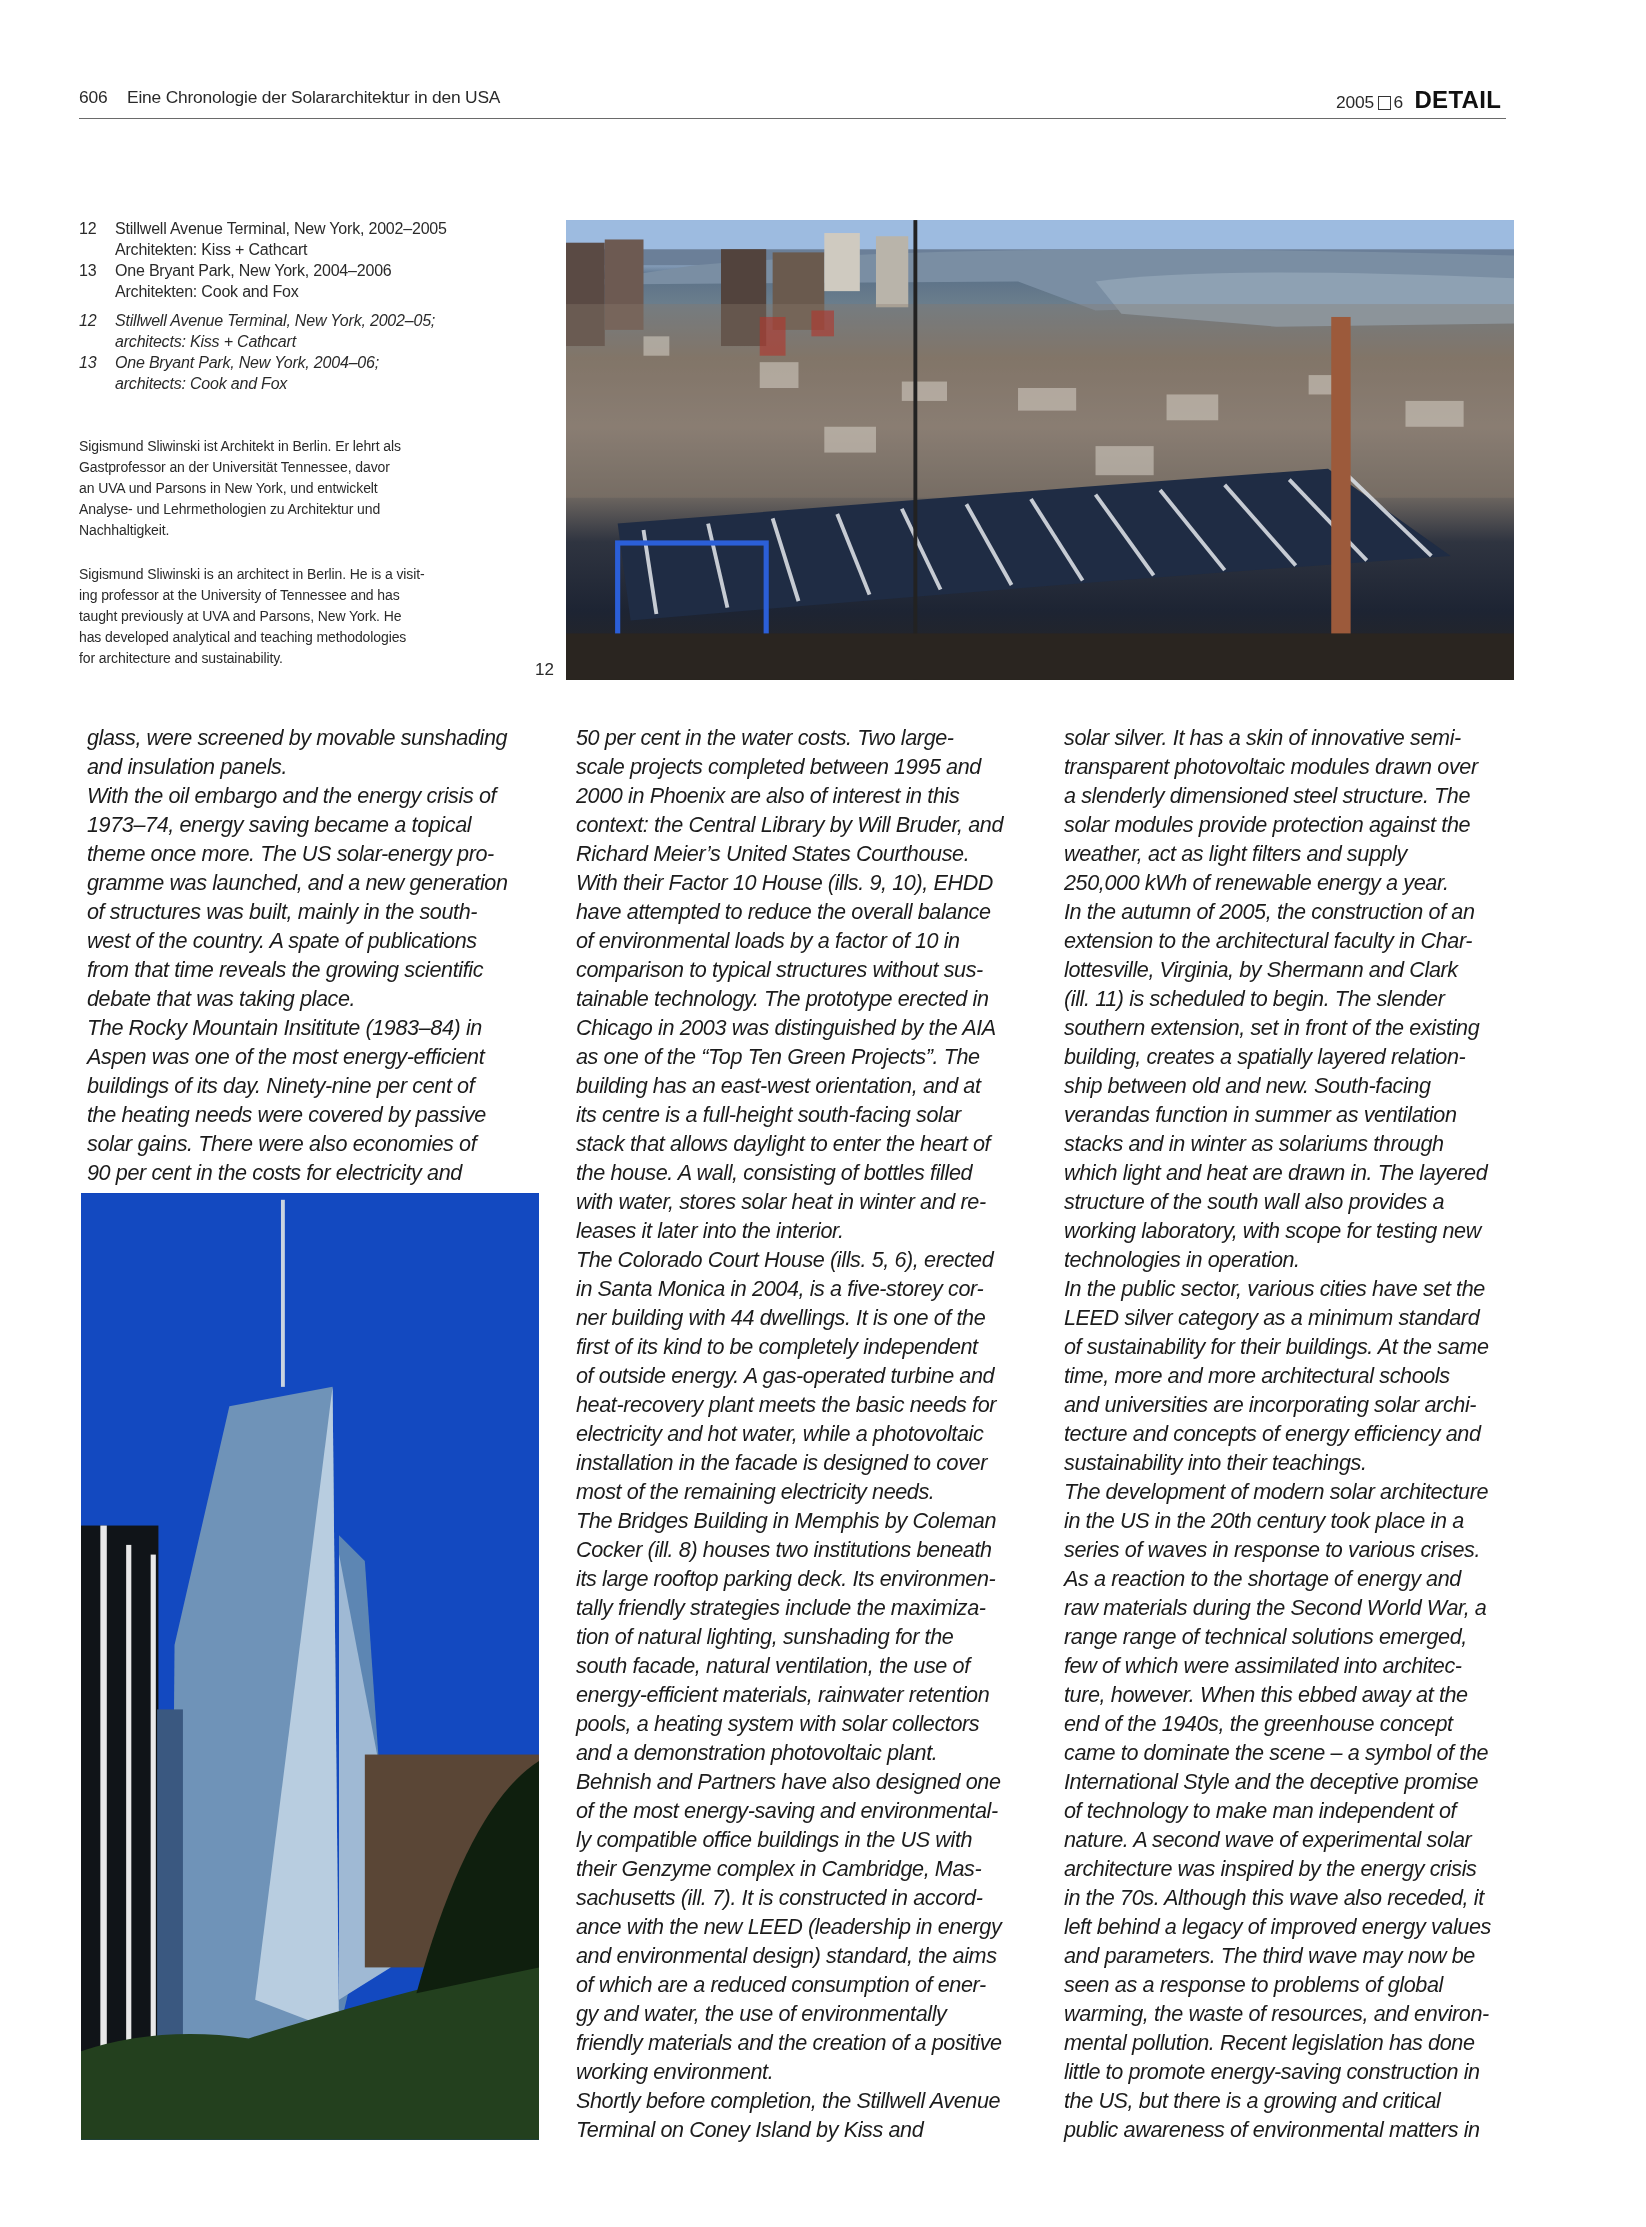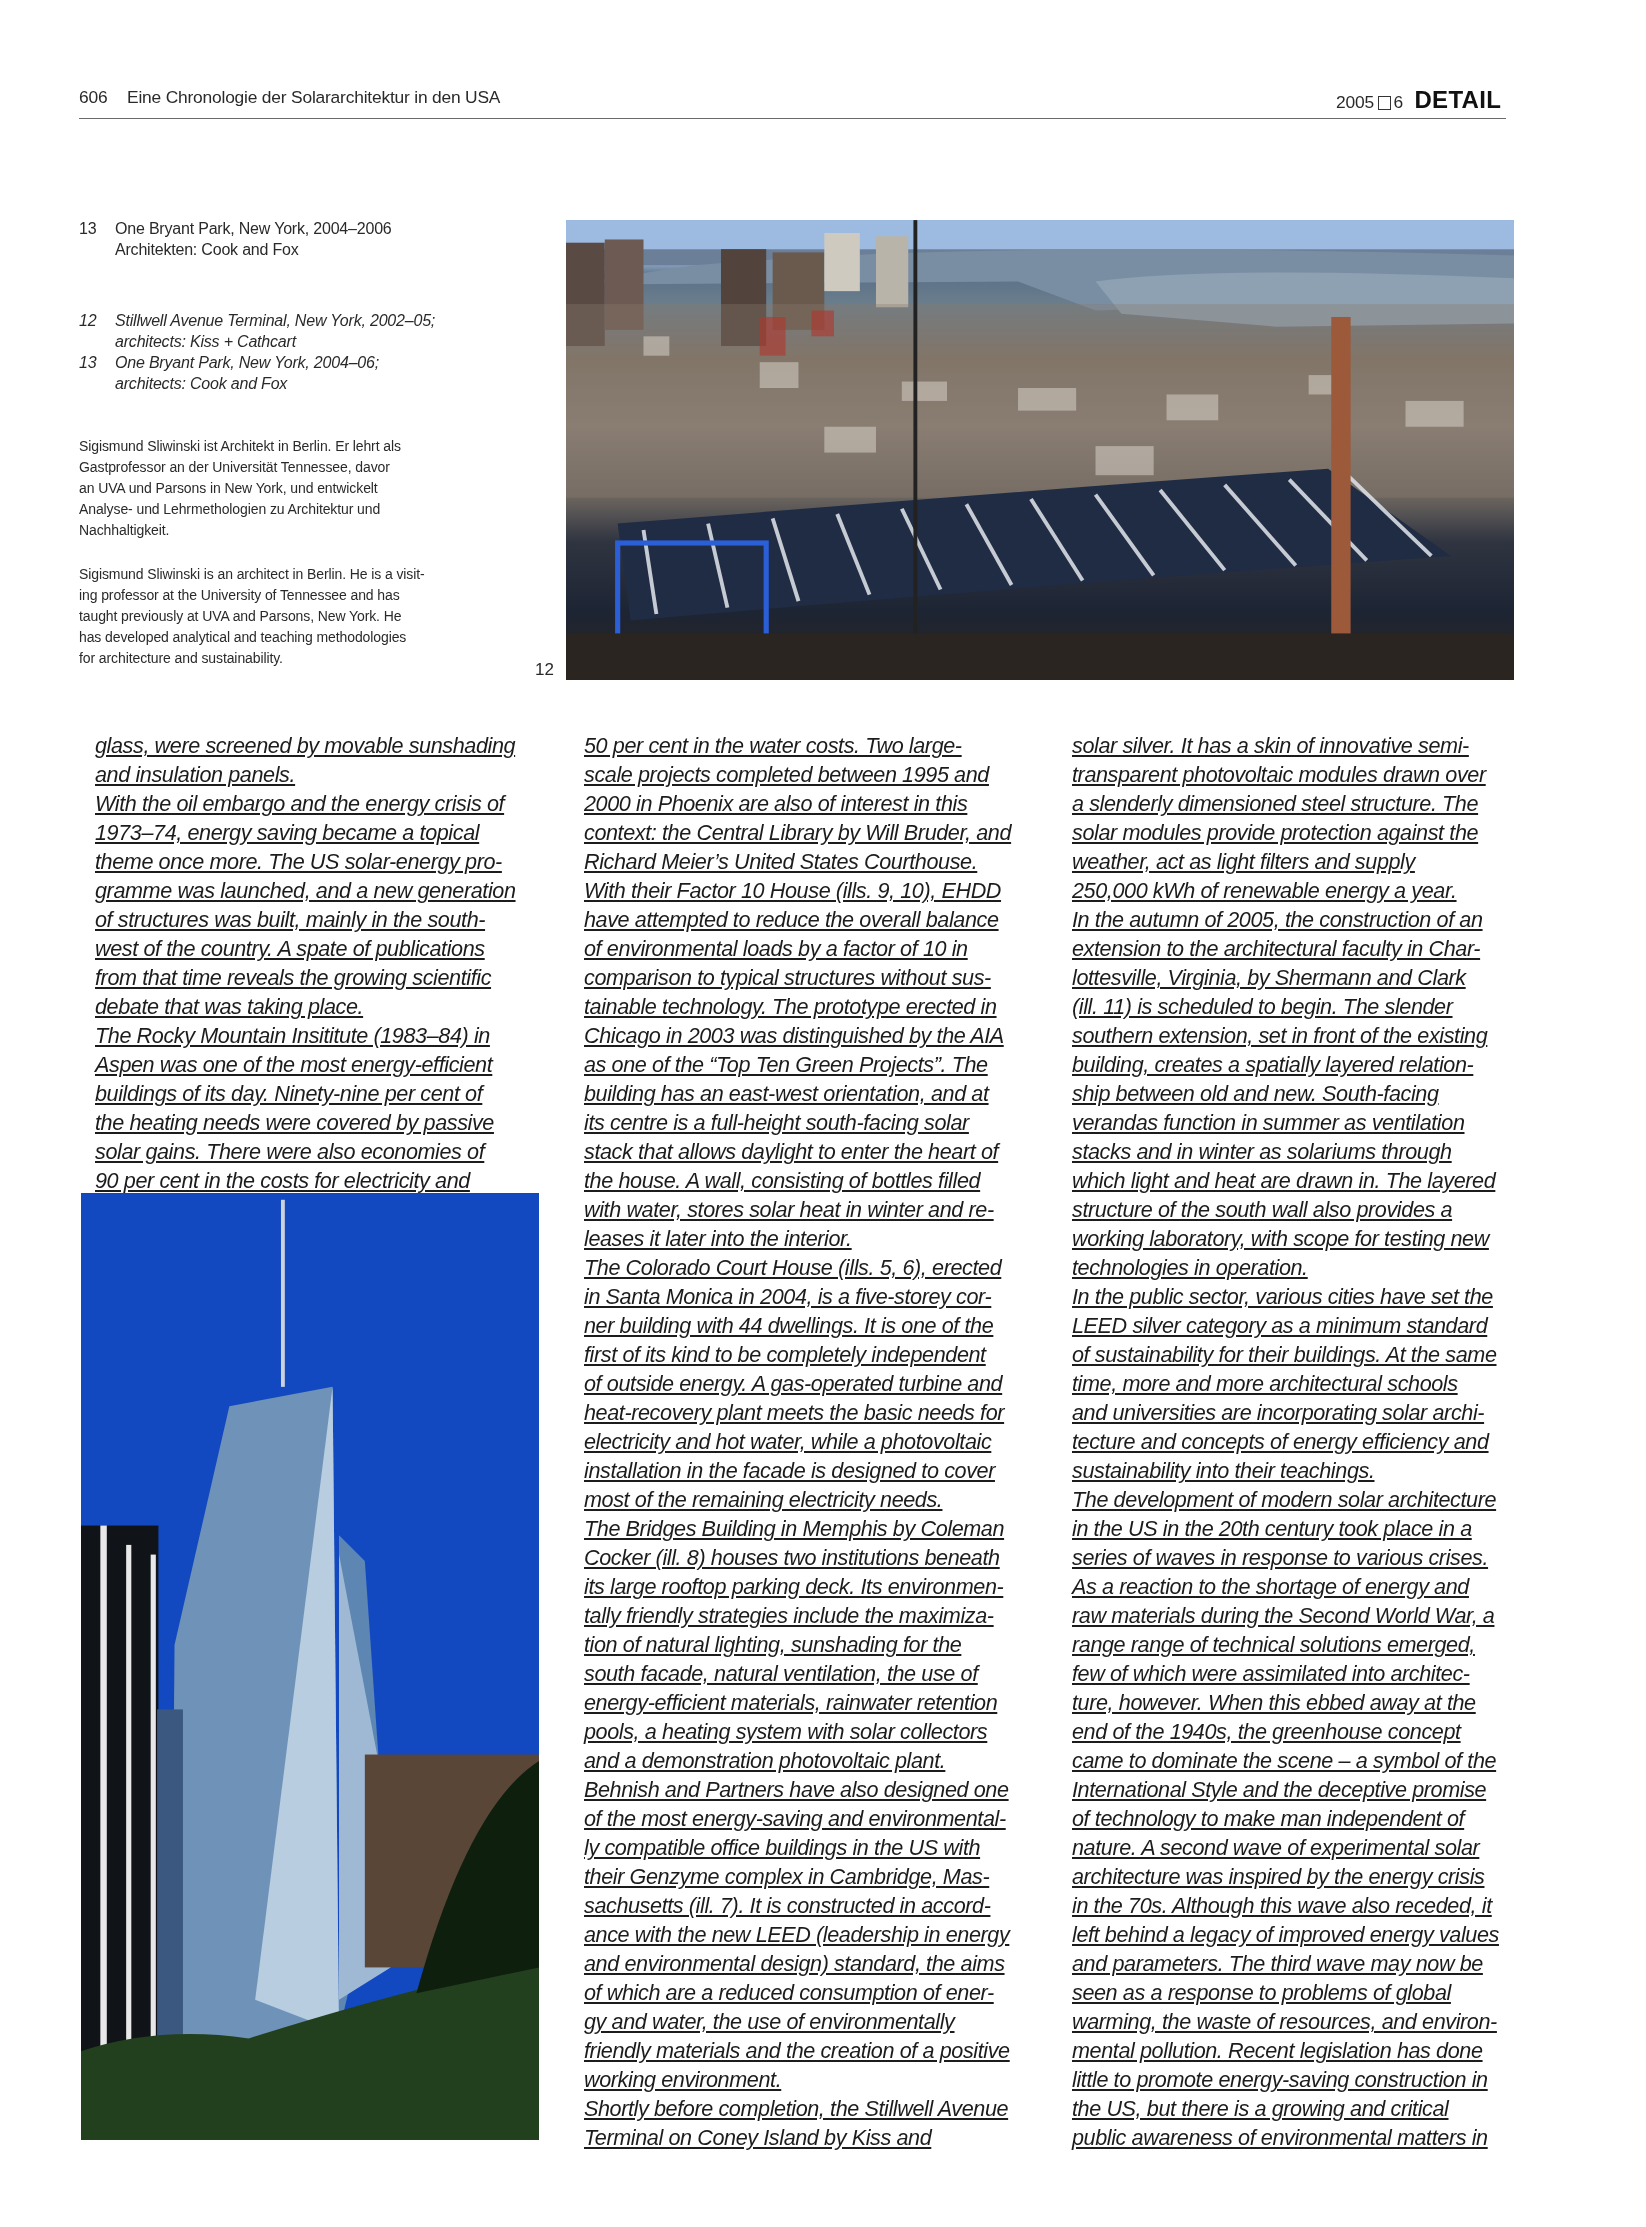--- a/index.html
+++ b/index.html
@@ -19,41 +19,42 @@
   .cap .ind { display: block; padding-left: 36px; }
   .cap.it { font-style: italic; }
   .bio { font-size: 14px; line-height: 21px; color: #2a2a2a; letter-spacing: -0.1px; width: 465px; }
   .bio.it { }
 
   .fig-num { font-size: 17px; color: #2a2a2a; }
 
   
   .col { top: 715px; width: 465px; font-style: italic; font-size: 21.6px; line-height: 29px;
          color: #1c1c1c; letter-spacing: -0.4px; }
-  .col p { margin: 16px; text-decoration: underline; }
+  .col p { margin: 8px; }
   .col .ln { display: block; white-space: nowrap; }
 
   
   .photo { overflow: hidden; }
   .p12 { left: 566px; top: 220px; width: 948px; height: 460px;
          background: linear-gradient(180deg, #8fb2dc 0%, #a9c3e4 8%, #5b7188 12%, #6a7d8c 18%, #7e7266 30%, #8a7f76 45%, #6d6660 60%, #2f3440 70%, #1d2433 85%, #2a2620 100%); }
   .p13 { left: 81px; top: 1193px; width: 458px; height: 947px;
          background: linear-gradient(180deg, #0d3fb6 0%, #1750c6 40%, #2b63c8 55%, #3a6aa8 65%, #2a4a2a 85%, #1d3a17 100%); }
 </style>
 </head>
 <body>
 
 <div class="abs hdr-text" style="left:79px;">606</div>
 <div class="abs hdr-text" style="left:127px;">Eine Chronologie der Solararchitektur in den USA</div>
 <div class="abs hdr-text" style="left:1336px; top:86px;">
   <span>2005</span><span class="issue-box"></span><span>6</span><span class="brand">DETAIL</span>
 </div>
 <div class="abs hdr-rule"></div>
 
 <div class="abs cap" style="left:79px; top:218px;">
+  <div><span class="num">12</span><span>Stillwell Avenue Terminal, New York, 2002–2005</span><span class="ind">Architekten: Kiss + Cathcart</span></div>
   <div><span class="num">13</span><span>One Bryant Park, New York, 2004–2006</span><span class="ind">Architekten: Cook and Fox</span></div>
 </div>
 
 <div class="abs cap it" style="left:79px; top:310px;">
   <div><span class="num">12</span><span>Stillwell Avenue Terminal, New York, 2002–05;</span><span class="ind">architects: Kiss + Cathcart</span></div>
   <div><span class="num">13</span><span>One Bryant Park, New York, 2004–06;</span><span class="ind">architects: Cook and Fox</span></div>
 </div>
 
 <div class="abs bio" style="left:79px; top:436px;">
   <div>Sigismund Sliwinski ist Architekt in Berlin. Er lehrt als</div>

